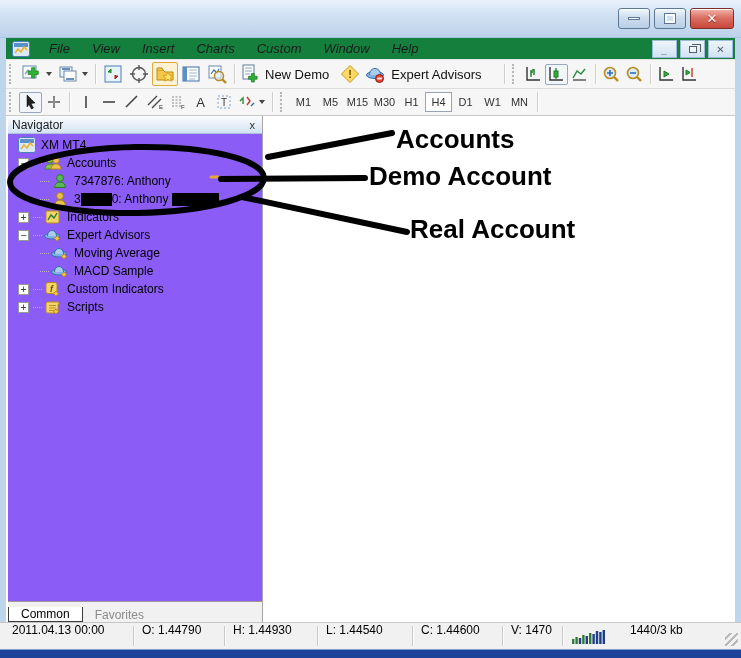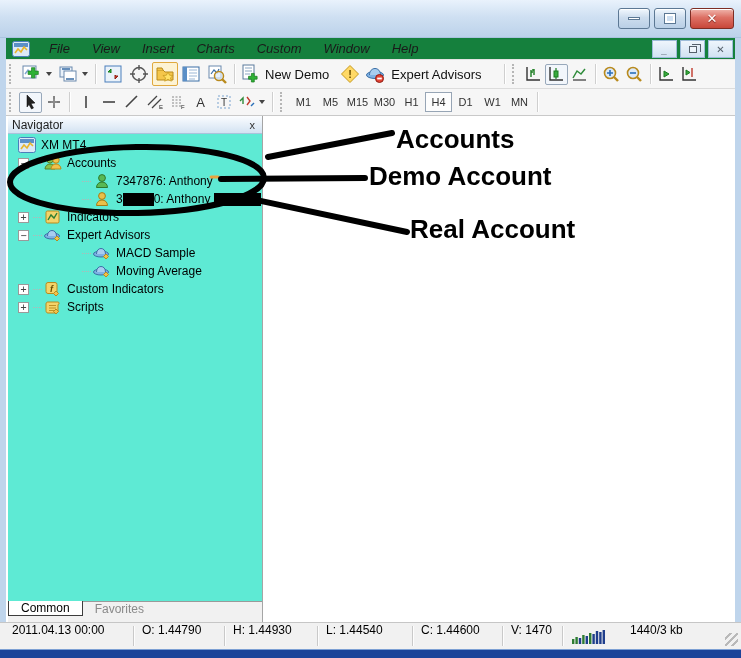--- a/index.html
+++ b/index.html
@@ -42,35 +42,35 @@
   .tbtn.pressed { border:1px solid #98a8ba; background:#f2f6fb; }
   .caret { width:0; height:0; border-left:3px solid transparent; border-right:3px solid transparent; border-top:4px solid #444; margin:0 3px 0 1px; }
   .tsep { width:1px; height:20px; background:#cfcfcf; margin:0 4px; box-shadow:1px 0 0 #fff; }
   .tblabel { font-size:13px; color:#111; margin:0 8px 0 4px; }
   .tf { font-size:11px; color:#333; font-family:"Liberation Sans",sans-serif; width:27px; height:20px;
     display:flex; align-items:center; justify-content:center; border:1px solid transparent; }
   .tf.on { border:1px solid #97a5b5; background:#fdfdfd; }
 
   
   .client { position:absolute; left:6px; top:116px; width:729px; height:506px; background:#fff; }
-  .navigator { position:absolute; left:2px; top:0; width:255px; height:506px; background:#5eead4; border-right:1px solid #a5a5a5; }
+  .navigator { position:absolute; left:2px; top:0; width:255px; height:506px; background:#8b5cf6; border-right:1px solid #a5a5a5; }
   .nav-head { height:18px; background:linear-gradient(#fbfdff,#d3e2f2); border-bottom:1px solid #aac2dc;
     display:flex; align-items:center; font-size:12px; color:#1c1c1c; padding:0 4px; }
   .nav-close { margin-left:auto; font-size:11px; color:#333; padding:0 3px; }
   .tree { padding-top:2px; }
   .trow { height:18px; display:flex; align-items:center; font-size:12px; color:#000; white-space:nowrap; }
-  .d0 { padding-left:10px; } .d1 { padding-left:10px; } .d2 { padding-left:46px;margin-left:28px; }
+  .d0 { padding-left:10px; } .d1 { padding-left:10px; } .d2 { padding-left:32px; }
   .exp { width:11px; height:11px; border:1px solid #9a9a9a; background:#fff; display:flex; align-items:center;
     justify-content:center; font-size:10px; line-height:9px; color:#444; margin-right:4px; font-family:"DejaVu Sans Mono",monospace; }
   .stub { width:9px; border-top:1px dotted #b5b5b5; margin-right:2px; }
   .ticon { width:18px; height:16px; margin-right:5px; flex:0 0 auto; }
   .redact { display:inline-block; background:#000; height:13px; vertical-align:-2px; }
   .r1 { width:31px; } .r2 { width:47px; margin-left:4px; }
 
-  .nav-tabs { position:absolute; left:0; bottom:0; width:100%; height:21px; background:#f1f1f1; border-top:1px solid #9a9a9a; display:flex; align-items:flex-start; }
+  .nav-tabs { position:absolute; left:0; bottom:0; width:100%; height:21px; background:#f1f1f1; border-top:1px solid #9a9a9a; display:flex; align-items:flex-end; }
   .tab { font-size:12px; display:flex; align-items:center; padding:0 12px; color:#8a8a8a; }
   .tab.on { background:#fff; border:1px solid #3c3c3c; border-top:none; margin-top:-1px; color:#000; }
   .tabsep { width:1px; background:#b5b5b5; margin:4px 4px; }
 
   .workspace { position:absolute; left:258px; top:0; width:471px; height:506px; background:#fff; }
 
   
   .statusbar { position:absolute; left:0; top:622px; width:741px; height:27px; background:#f1f1f1;
     border-top:1px solid #c6c6c6; font-size:12px; color:#000; }
   .seg { position:absolute; top:0; } 
@@ -393,31 +393,31 @@
           <span>Expert Advisors</span>
         </div>
 
         <div class="trow d2">
           <span class="stub"></span>
           <svg class="ticon" viewBox="0 0 18 16">
             <ellipse cx="8" cy="9" rx="7.5" ry="3" fill="#7fb2e5" stroke="#3a6ea5"></ellipse>
             <path d="M3.5 9c0-3.5 2-5.5 4.5-5.5S12.5 5.5 12.5 9" fill="#a8cdf0" stroke="#3a6ea5"></path>
             <path d="M13 9l2.5 2.5L13 14l-2.5-2.5z" fill="#f0c24b" stroke="#b98a1d"></path>
           </svg>
-          <span>MACD Sample</span>
+          <span>Moving Average</span>
         </div>
 
         <div class="trow d2">
           <span class="stub"></span>
           <svg class="ticon" viewBox="0 0 18 16">
             <ellipse cx="8" cy="9" rx="7.5" ry="3" fill="#7fb2e5" stroke="#3a6ea5"></ellipse>
             <path d="M3.5 9c0-3.5 2-5.5 4.5-5.5S12.5 5.5 12.5 9" fill="#a8cdf0" stroke="#3a6ea5"></path>
             <path d="M13 9l2.5 2.5L13 14l-2.5-2.5z" fill="#f0c24b" stroke="#b98a1d"></path>
           </svg>
-          <span>Moving Average</span>
+          <span>MACD Sample</span>
         </div>
 
 
         <div class="trow d1">
           <span class="exp">+</span>
             <span class="stub"></span>
           <svg class="ticon" viewBox="0 0 18 16">
             <rect x="2" y="1.5" width="11" height="11" rx="2" fill="#f3d46a" stroke="#b98a1d"></rect>
             <text x="7.5" y="10.5" font-size="9" font-style="italic" font-weight="bold" text-anchor="middle" fill="#6b4e00">f</text>
             <path d="M12 10l2.5 2.5L12 15l-2.5-2.5z" fill="#f0c24b" stroke="#b98a1d"></path>

